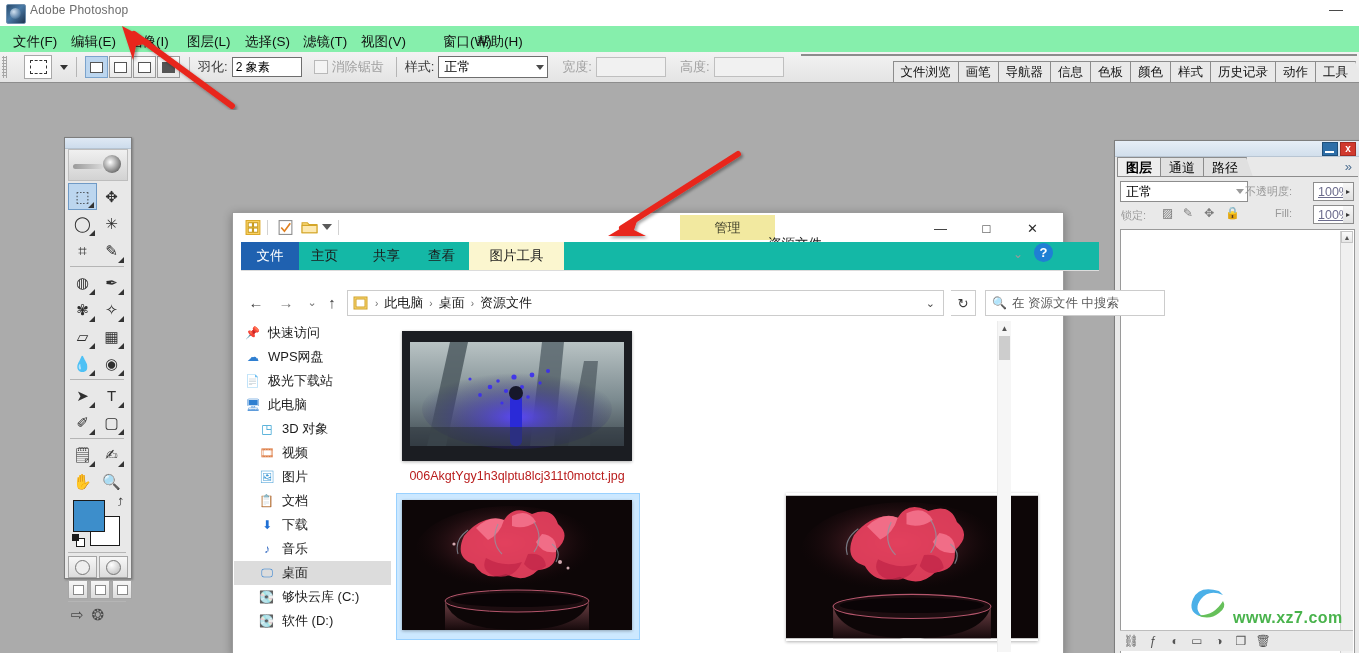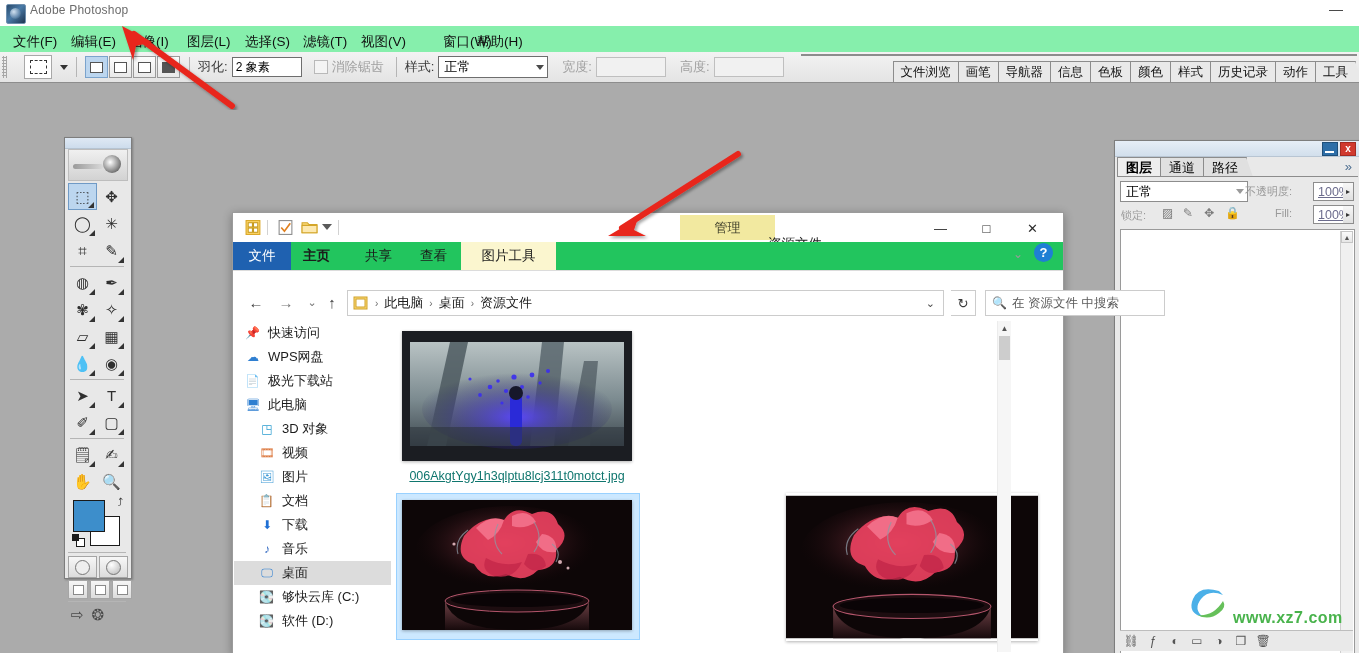--- a/index.html
+++ b/index.html
@@ -131,21 +131,21 @@
   #explorer{left:232px;top:212px;width:830px;height:441px;background:#ffffff;
     border:1px solid #9b9b9b;box-shadow:0 2px 9px rgba(0,0,0,.30);}
   #ex-qat{position:absolute;left:0;top:0;width:100%;height:29px;background:#fff;}
   .qat-ico{position:absolute;top:6px;width:17px;height:17px;}
   .qat-sep{position:absolute;top:7px;width:1px;height:15px;background:#d2d2d2;}
   #ex-ctx-group{position:absolute;left:447px;top:2px;width:95px;height:25px;background:#f2e9a0;
     display:flex;align-items:center;justify-content:center;font-size:13px;color:#3f3f2a;}
   #ex-winname{position:absolute;left:535px;top:22px;font-size:13.5px;color:#1b1b1b;}
   .win-btn{position:absolute;top:4px;width:45px;height:23px;display:flex;align-items:center;justify-content:center;
     font-size:13px;color:#2b2b2b;}
-  #ex-ribbon{position:absolute;left:0;top:29px;width:100%;height:28px;background:#22c55e;border-bottom:1px solid #dcdcdc;}
+  #ex-ribbon{position:absolute;left:8px;top:29px;width:100%;height:28px;background:#14b8a6;border-bottom:1px solid #dcdcdc;padding-left:28px;}
   .rb-tab{position:absolute;top:0;height:28px;display:flex;align-items:center;justify-content:center;
     font-size:13.5px;color:#1b1b1b;padding:0 12px;}
   .rb-tab.file{background:#1f61b0;color:#fff;}
   .rb-tab.ctx{background:#fbf6cf;}
   #ex-collapse{position:absolute;right:40px;top:34px;font-size:12px;color:#9a9a9a;}
   #ex-help{position:absolute;right:10px;top:30px;width:19px;height:19px;border-radius:50%;background:#1f7fd4;
     color:#fff;font-size:13px;font-weight:bold;display:flex;align-items:center;justify-content:center;}
   #ex-addrbar{position:absolute;left:0;top:70px;width:100%;height:38px;background:#fff;}
   .nav-btn{position:absolute;top:8px;width:22px;height:22px;display:flex;align-items:center;justify-content:center;
     font-size:15px;color:#767676;}
@@ -160,21 +160,21 @@
     display:flex;align-items:center;padding-left:6px;}
   #ex-search .sicon{font-size:12px;color:#5b5b5b;margin-right:5px;}
   #ex-search .sph{font-size:12.5px;color:#5b5b5b;}
   #ex-nav{position:absolute;left:1px;top:108px;width:157px;height:331px;background:#fff;border-right:1px solid #e2e2e2;}
   .nav-item{position:relative;height:24px;display:flex;align-items:center;font-size:13px;color:#1b1b1b;}
   .nav-item.sel{background:#dcdcdc;}
   .nav-ico{width:18px;height:16px;margin-right:6px;display:flex;align-items:center;justify-content:center;font-size:12px;}
   #ex-content{position:absolute;left:158px;top:108px;width:671px;height:331px;background:#fff;overflow:hidden;}
   .thumb-cell{position:absolute;}
   .thumb-img{position:absolute;left:0;top:0;box-shadow:0 1px 3px rgba(0,0,0,.3);}
-  .thumb-name{position:absolute;font-size:12.5px;color:#0f766e;white-space:nowrap;text-decoration:underline;}
+  .thumb-name{position:absolute;font-size:12.5px;color:#b91c1c;white-space:nowrap;}
   .sel-frame{position:absolute;background:#cce8ff;border:1px solid #99d1ff;}
   #ex-vscroll{position:absolute;right:52px;top:108px;width:13px;height:331px;background:#f6f6f6;border-left:1px solid #ececec;}
   #ex-vscroll .sarr{position:absolute;left:0;width:13px;height:14px;display:flex;align-items:center;justify-content:center;
     font-size:8px;color:#555;}
   #ex-vthumb{position:absolute;left:1px;top:15px;width:11px;height:24px;background:#cdcdcd;}
 
   
   .arrow-svg{position:absolute;pointer-events:none;}
 
   
@@ -513,21 +513,21 @@
     <div class="qat-sep" style="left:105px;"></div>
     <div id="ex-ctx-group">管理</div>
     <div id="ex-winname">资源文件</div>
     <div class="win-btn" style="left:685px;">—</div>
     <div class="win-btn" style="left:731px;">□</div>
     <div class="win-btn" style="left:777px;">✕</div>
   </div>
 
   <div id="ex-ribbon">
     <div class="rb-tab file" style="left:0;width:58px;padding:0;">文件</div>
-    <div class="rb-tab" style="left:58px;font-weight:bold;">主页</div>
+    <div class="rb-tab" style="left:58px;">主页</div>
     <div class="rb-tab" style="left:120px;">共享</div>
     <div class="rb-tab" style="left:175px;">查看</div>
     <div class="rb-tab ctx" style="left:228px;width:95px;padding:0;">图片工具</div>
   </div>
   <div id="ex-collapse">⌄</div>
   <div id="ex-help">?</div>
 
   <div id="ex-addrbar">
     <div class="nav-btn on" style="left:12px;">←</div>
     <div class="nav-btn" style="left:42px;">→</div>

